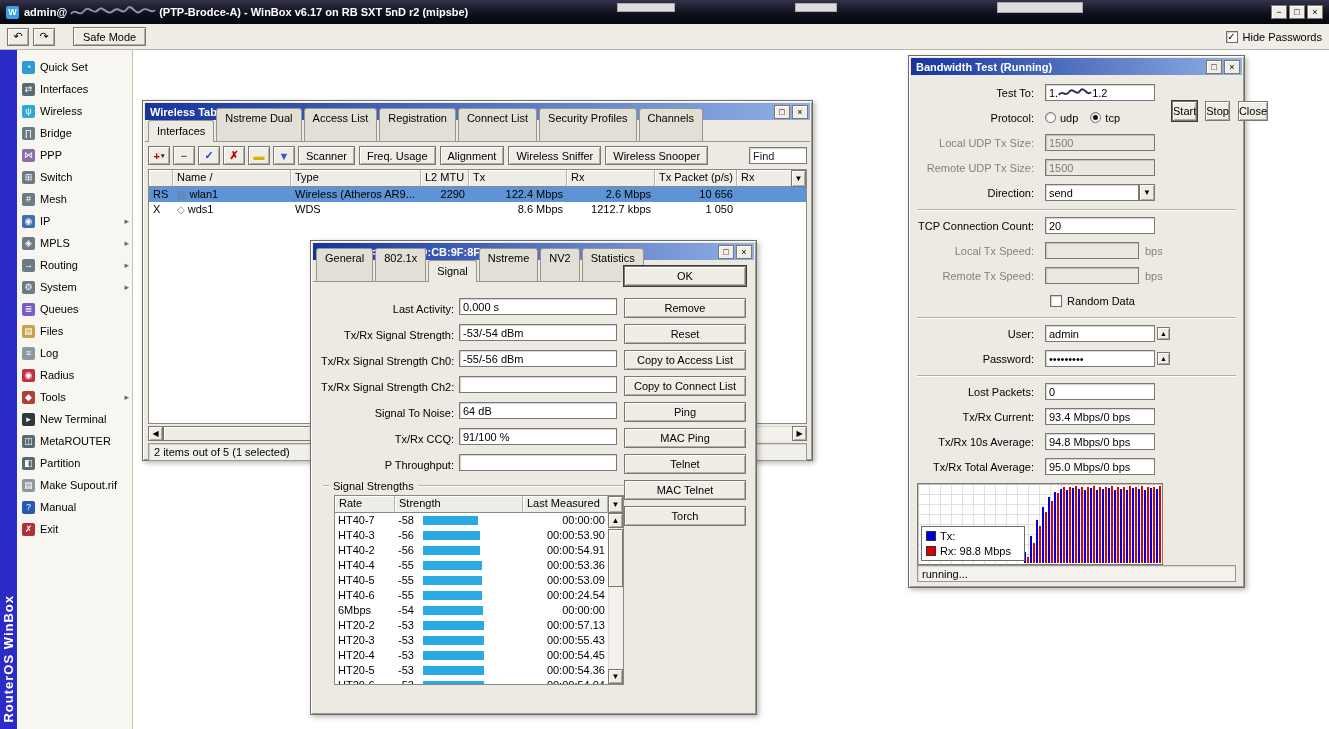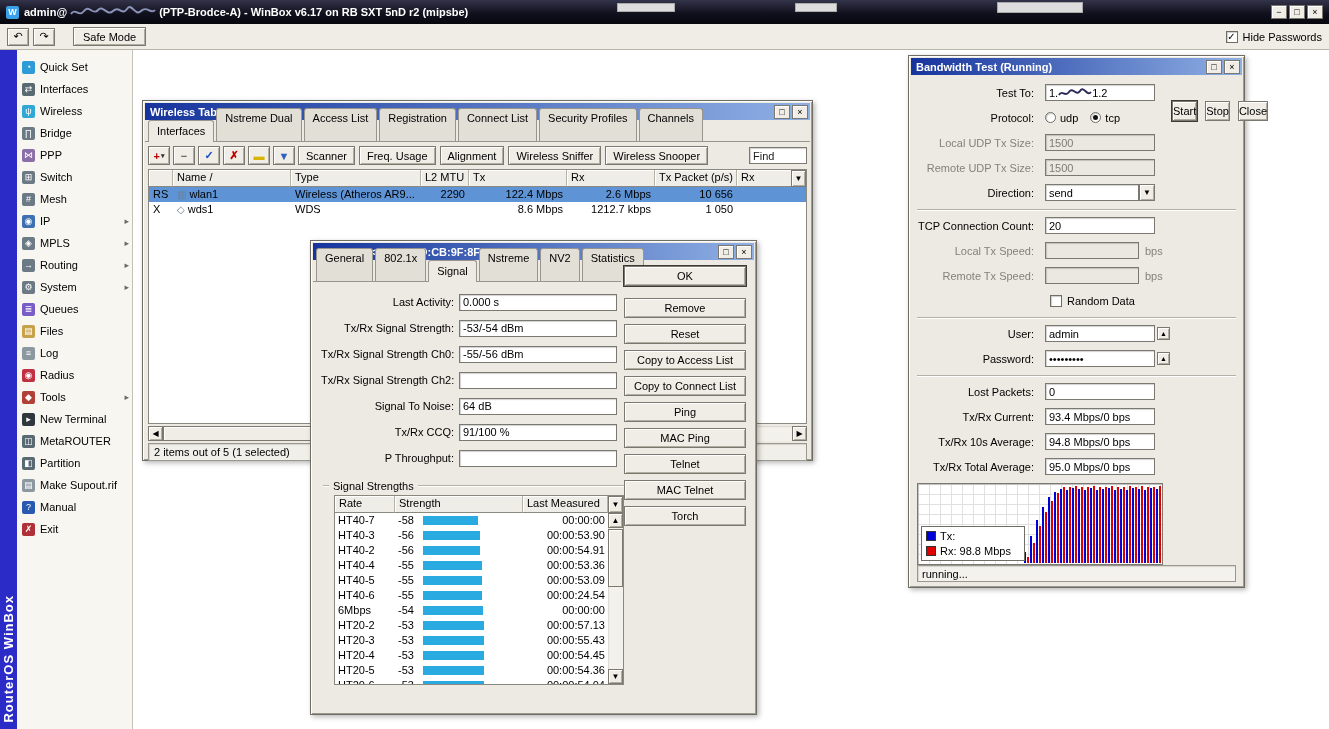--- a/index.html
+++ b/index.html
@@ -63,21 +63,21 @@
 .colbtn{position:absolute;top:0;right:0;width:15px;height:17px;font-size:8px}
 .hscroll{display:flex;align-items:center;margin:2px 3px 0;height:15px}
 .sbtn{width:15px;height:15px;font-size:8px;flex:none}
 .track{flex:1;height:15px;background:#F3F1EB;box-shadow:inset 1px 1px 1px rgba(0,0,0,.12);position:relative}
 .thumb{position:absolute;left:0;top:0;height:15px;width:190px;background:#EFEDE6;border:1px solid #7a786f;box-shadow:inset 1px 1px 0 #fff}
 .wstatus{margin:2px 3px 1px;height:18px;background:#F1EFE9;border:1px solid #9a978e;box-shadow:inset 1px 1px 1px rgba(0,0,0,.12);display:flex;align-items:center;padding:0 5px}
 
 
 .ap .tabbar{width:308px}
 .ap-body{position:relative;padding:7px 0 0 8px}
-.frow{display:flex;align-items:center;height:26px}
+.frow{display:flex;align-items:flex-end;height:26px}
 .frow label{width:138px;text-align:right;padding-right:5px;white-space:nowrap;flex:none}
 .frow .field{width:158px}
 .group{display:flex;align-items:center;gap:4px;margin:9px 0 3px 2px;width:302px}
 .gline{flex:1;height:2px;border-top:1px solid #b3b0a6;border-bottom:1px solid #fff}
 .gline.pre{flex:none;width:6px}
 .sig-table{position:relative;margin-left:13px;width:290px;height:190px;background:#fff;border:1px solid #8a887f;overflow:hidden}
 .sgrid{display:grid;grid-template-columns:60px 128px 85px}
 .sgrid .hcell{height:17px}
 .srow{height:15px;line-height:15px}
 .srow .c{padding:0 3px;white-space:nowrap;overflow:hidden}

